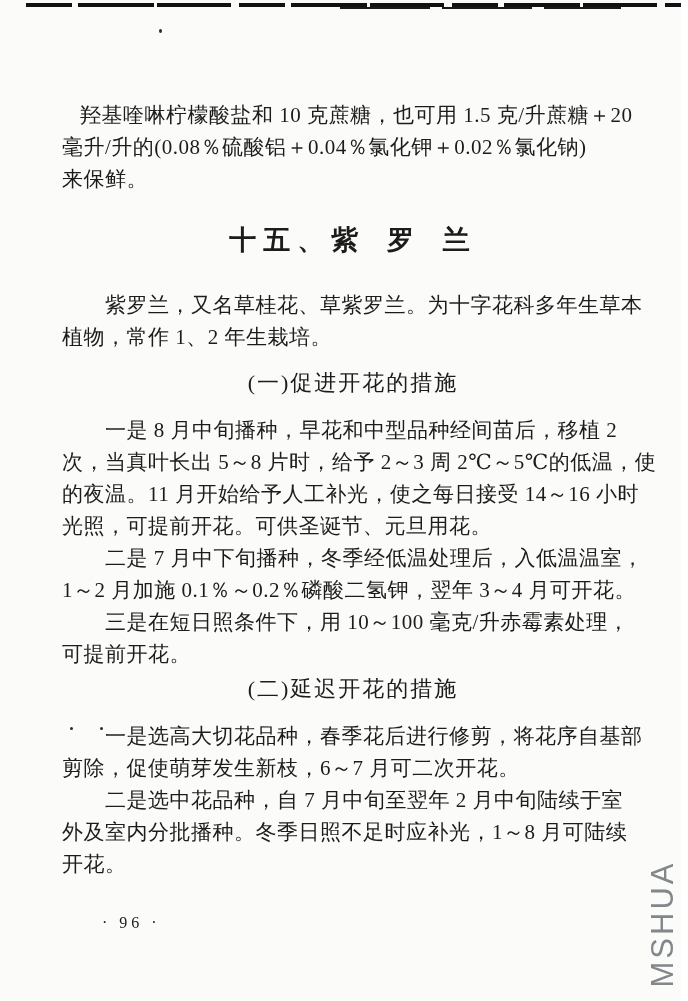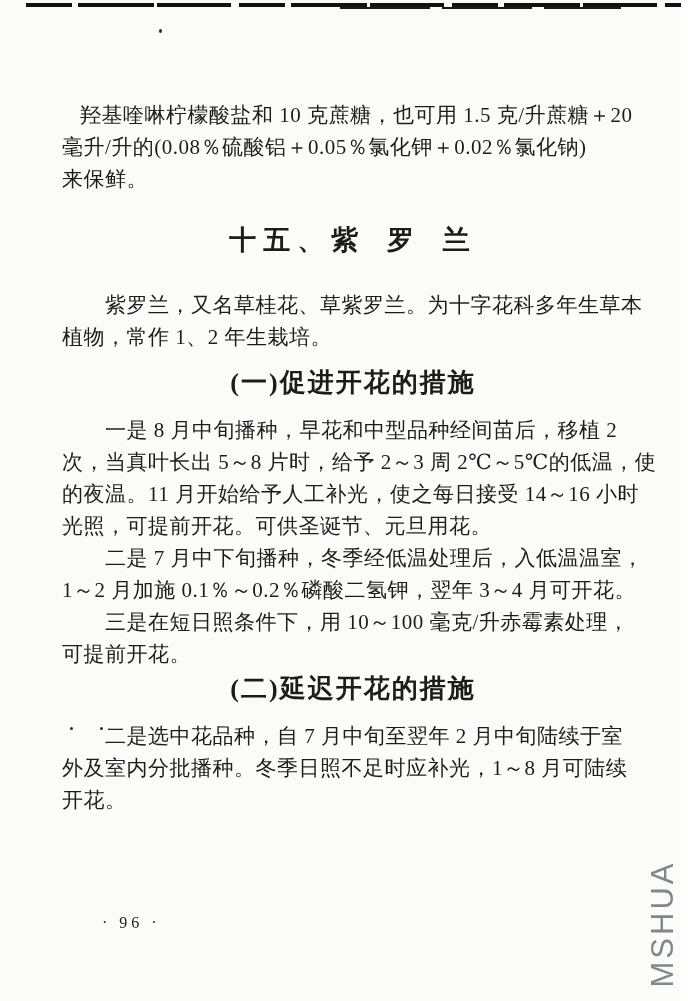--- a/index.html
+++ b/index.html
@@ -36,21 +36,21 @@
   .indent-sm{padding-left:18px;}
   .chapter-title{
     margin-top:28px;height:34px;line-height:34px;
     text-align:center;font-weight:bold;font-size:27px;
     letter-spacing:7px;word-spacing:8px;white-space:nowrap;
   }
   .para{margin:0;}
   .para.gap{margin-top:32px;}
   .sec-heading{
     height:30px;line-height:30px;text-align:center;
-    font-weight:bold;font-size:26px;letter-spacing:2px;white-space:nowrap;
+    font-weight:normal;font-size:22px;letter-spacing:2px;white-space:nowrap;
   }
   .sec-heading.h1{margin-top:15px;margin-bottom:16px;}
   .sec-heading.h2{margin-top:4px;margin-bottom:16px;}
   .page-number{
     position:absolute;left:102px;top:914px;
     font-size:16px;letter-spacing:4px;white-space:nowrap;
   }
   .watermark{
     position:absolute;left:592px;top:903px;width:142px;height:42px;
     transform:rotate(-90deg);transform-origin:center;
@@ -67,21 +67,21 @@
   <div class="artifact-top"></div>
   <div class="artifact-top2"></div>
   <div class="speck" style="left:159px;top:29px;width:3px;height:4px;"></div>
   <div class="speck" style="left:70px;top:727px;width:3px;height:3px;"></div>
   <div class="speck" style="left:100px;top:727px;width:3px;height:3px;"></div>
 
   <div class="content">
 
     <div class="para">
       <div class="tline indent-sm">羟基喹啉柠檬酸盐和 10 克蔗糖，也可用 1.5 克/升蔗糖＋20</div>
-      <div class="tline">毫升/升的(0.08％硫酸铝＋0.05％氯化钾＋0.02％氯化钠)</div>
+      <div class="tline">毫升/升的(0.08％硫酸铝＋0.04％氯化钾＋0.02％氯化钠)</div>
       <div class="tline">来保鲜。</div>
     </div>
 
     <div class="chapter-title">十五、紫 罗 兰</div>
 
     <div class="para gap">
       <div class="tline indent">紫罗兰，又名草桂花、草紫罗兰。为十字花科多年生草本</div>
       <div class="tline">植物，常作 1、2 年生栽培。</div>
     </div>
 
@@ -99,20 +99,24 @@
       <div class="tline">1～2 月加施 0.1％～0.2％磷酸二氢钾，翌年 3～4 月可开花。</div>
     </div>
 
     <div class="para">
       <div class="tline indent">三是在短日照条件下，用 10～100 毫克/升赤霉素处理，</div>
       <div class="tline">可提前开花。</div>
     </div>
 
     <div class="sec-heading h2">(二)延迟开花的措施</div>
 
+    <div class="para">
+      <div class="tline indent">一是选高大切花品种，春季花后进行修剪，将花序自基部</div>
+      <div class="tline">剪除，促使萌芽发生新枝，6～7 月可二次开花。</div>
+    </div>
 
     <div class="para">
       <div class="tline indent">二是选中花品种，自 7 月中旬至翌年 2 月中旬陆续于室</div>
       <div class="tline">外及室内分批播种。冬季日照不足时应补光，1～8 月可陆续</div>
       <div class="tline">开花。</div>
     </div>
 
   </div>
 
   <div class="page-number">· 96 ·</div>

